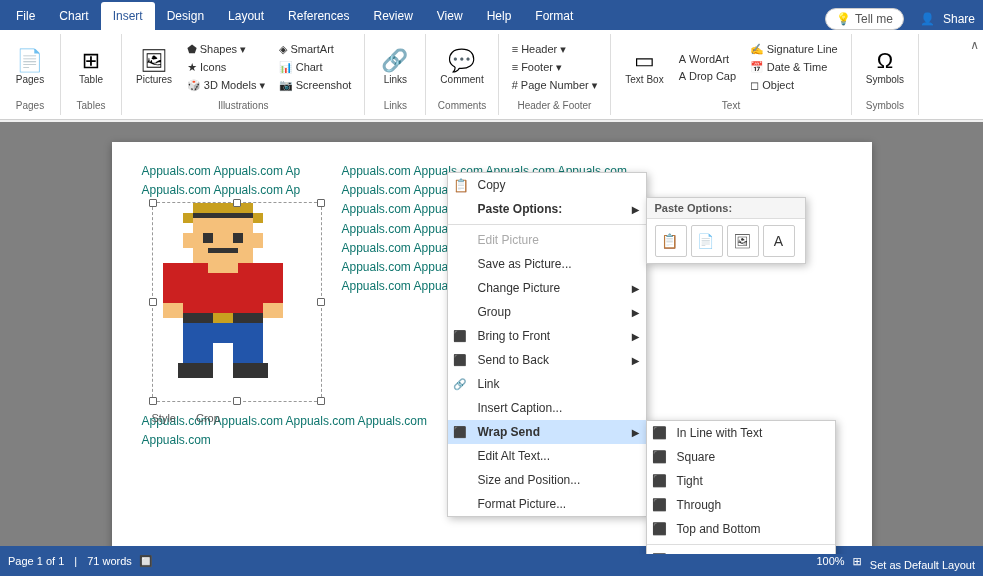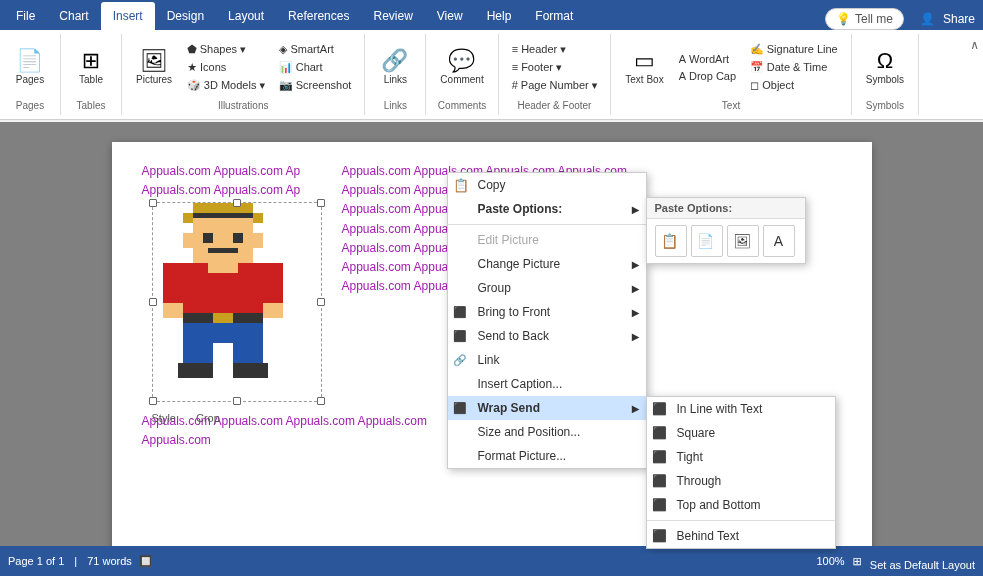--- a/index.html
+++ b/index.html
@@ -22,21 +22,21 @@
 
     .ribbon-small-btn { display: flex; align-items: center; gap: 3px; padding: 2px 5px; cursor: pointer; border-radius: 3px; font-size: 11px; color: #333; white-space: nowrap; }
     .ribbon-small-btns-col { display: flex; flex-direction: column; gap: 1px; }
 
     
     .status-bar { background: #2b579a; color: white; height: 30px; display: flex; align-items: center; padding: 0 8px; font-size: 11px; position: absolute; bottom: 0; left: 0; right: 0; }
 
     
     .doc-area { background: #808080; position: absolute; top: 122px; left: 0; right: 0; bottom: 22px; overflow: hidden; display: flex; justify-content: center; align-items: flex-start; padding-top: 20px; }
     .doc-page { background: white; width: 760px; min-height: 420px; padding: 30px 40px; position: relative; box-shadow: 0 2px 8px rgba(0,0,0,0.3); }
-    .doc-text { font-size: 12px; color: #a21caf; line-height: 1.6; }
+    .doc-text { font-size: 12px; color: #0f766e; line-height: 1.6; }
 
     
     .img-container { position: absolute; left: 40px; top: 60px; width: 170px; height: 200px; border: 1px dashed #999; cursor: move; }
     .handle { position: absolute; width: 8px; height: 8px; background: white; border: 1px solid #666; border-radius: 1px; }
     .handle.tl { top: -4px; left: -4px; }
     .handle.tm { top: -4px; left: 50%; transform: translateX(-50%); }
     .handle.tr { top: -4px; right: -4px; }
     .handle.ml { top: 50%; left: -4px; transform: translateY(-50%); }
     .handle.mr { top: 50%; right: -4px; transform: translateY(-50%); }
     .handle.bl { bottom: -4px; left: -4px; }
@@ -291,20 +291,23 @@
             <div class="paste-icon-btn" title="Picture">🖼</div>
             <div class="paste-icon-btn" title="Keep Text Only">A</div>
           </div>
         </div>
       </div>
       <div class="ctx-sep"></div>
       <div class="ctx-item disabled">
         <span>Edit Picture</span>
       </div>
       <div class="ctx-item">
+        <span>Save as Picture...</span>
+      </div>
+      <div class="ctx-item">
         <span>Change Picture</span>
         <span class="ctx-arrow">▶</span>
       </div>
       <div class="ctx-item">
         <span>Group</span>
         <span class="ctx-arrow">▶</span>
       </div>
       <div class="ctx-item">
         <span class="ctx-icon" style="font-size:11px;">⬛</span>
         <span>Bring to Front</span>
@@ -348,20 +351,23 @@
             <span class="sub-icon">⬛</span>
             <span>Top and Bottom</span>
           </div>
           <div class="submenu-sep"></div>
           <div class="submenu-item">
             <span class="sub-icon">⬛</span>
             <span>Behind Text</span>
           </div>
 
         </div>
+      </div>
+      <div class="ctx-item">
+        <span>Edit Alt Text...</span>
       </div>
       <div class="ctx-item">
         <span>Size and Position...</span>
       </div>
       <div class="ctx-item">
         <span>Format Picture...</span>
       </div>
     </div>
   </div>
 </div>

